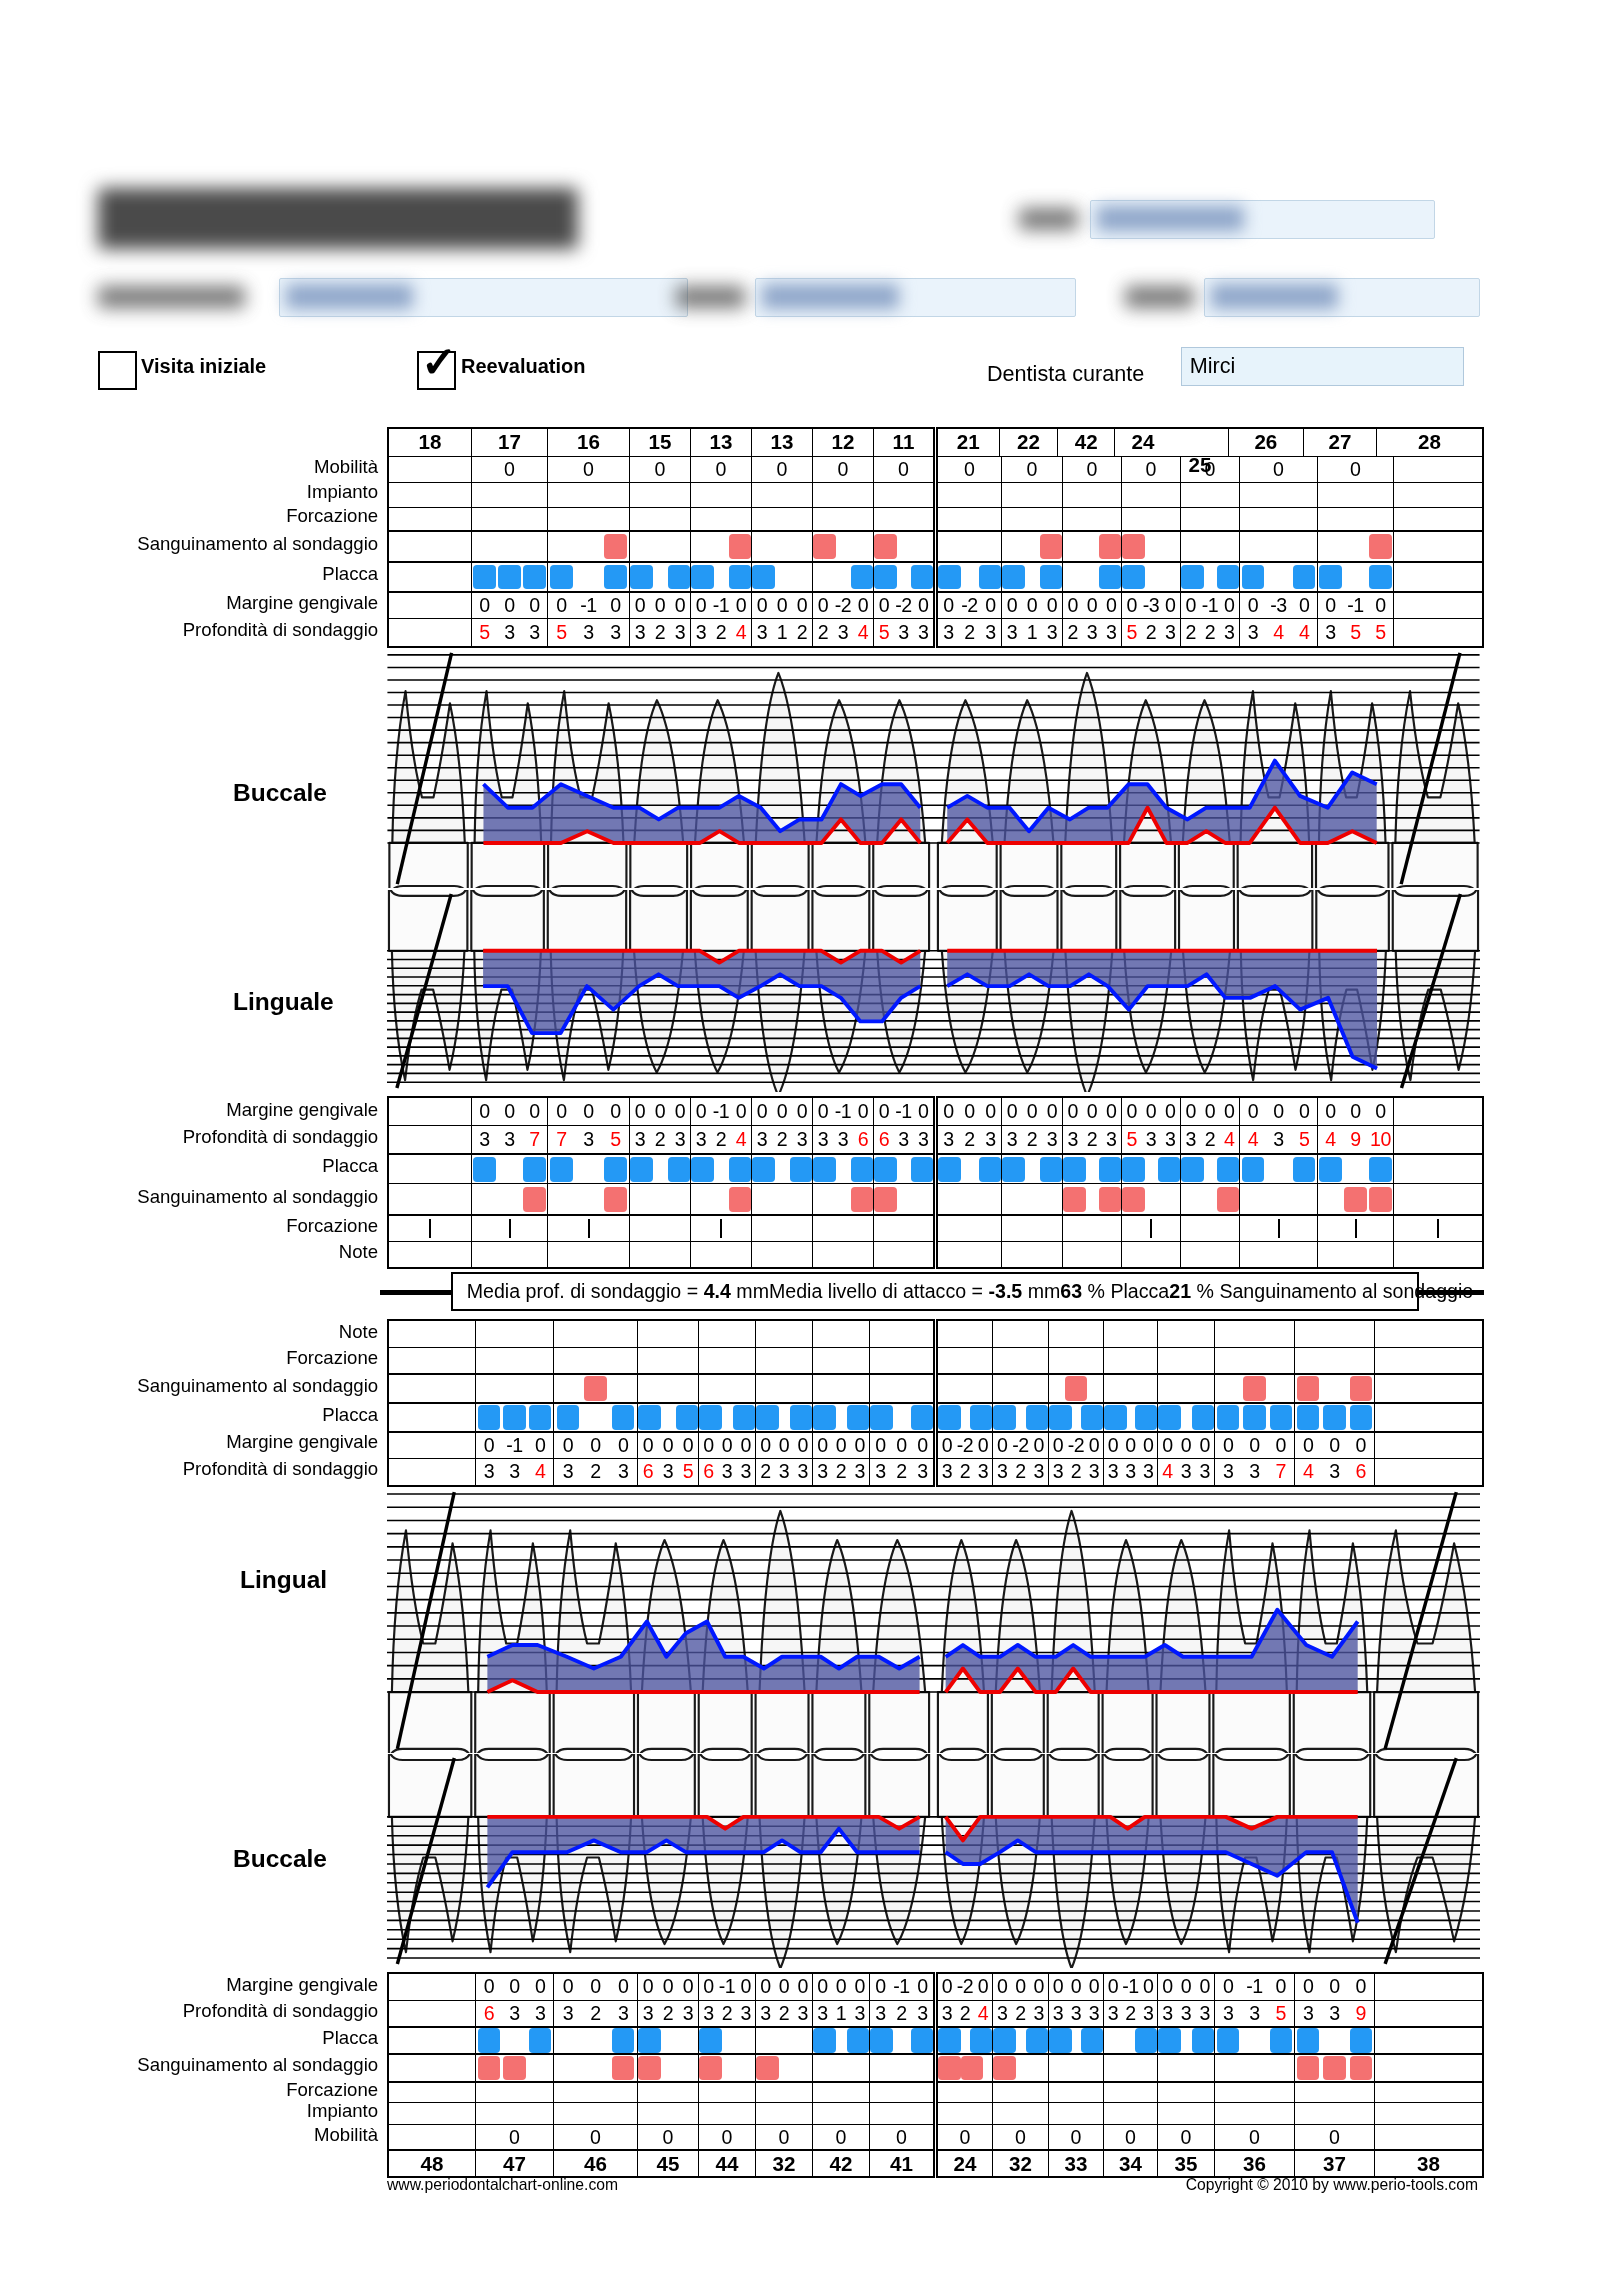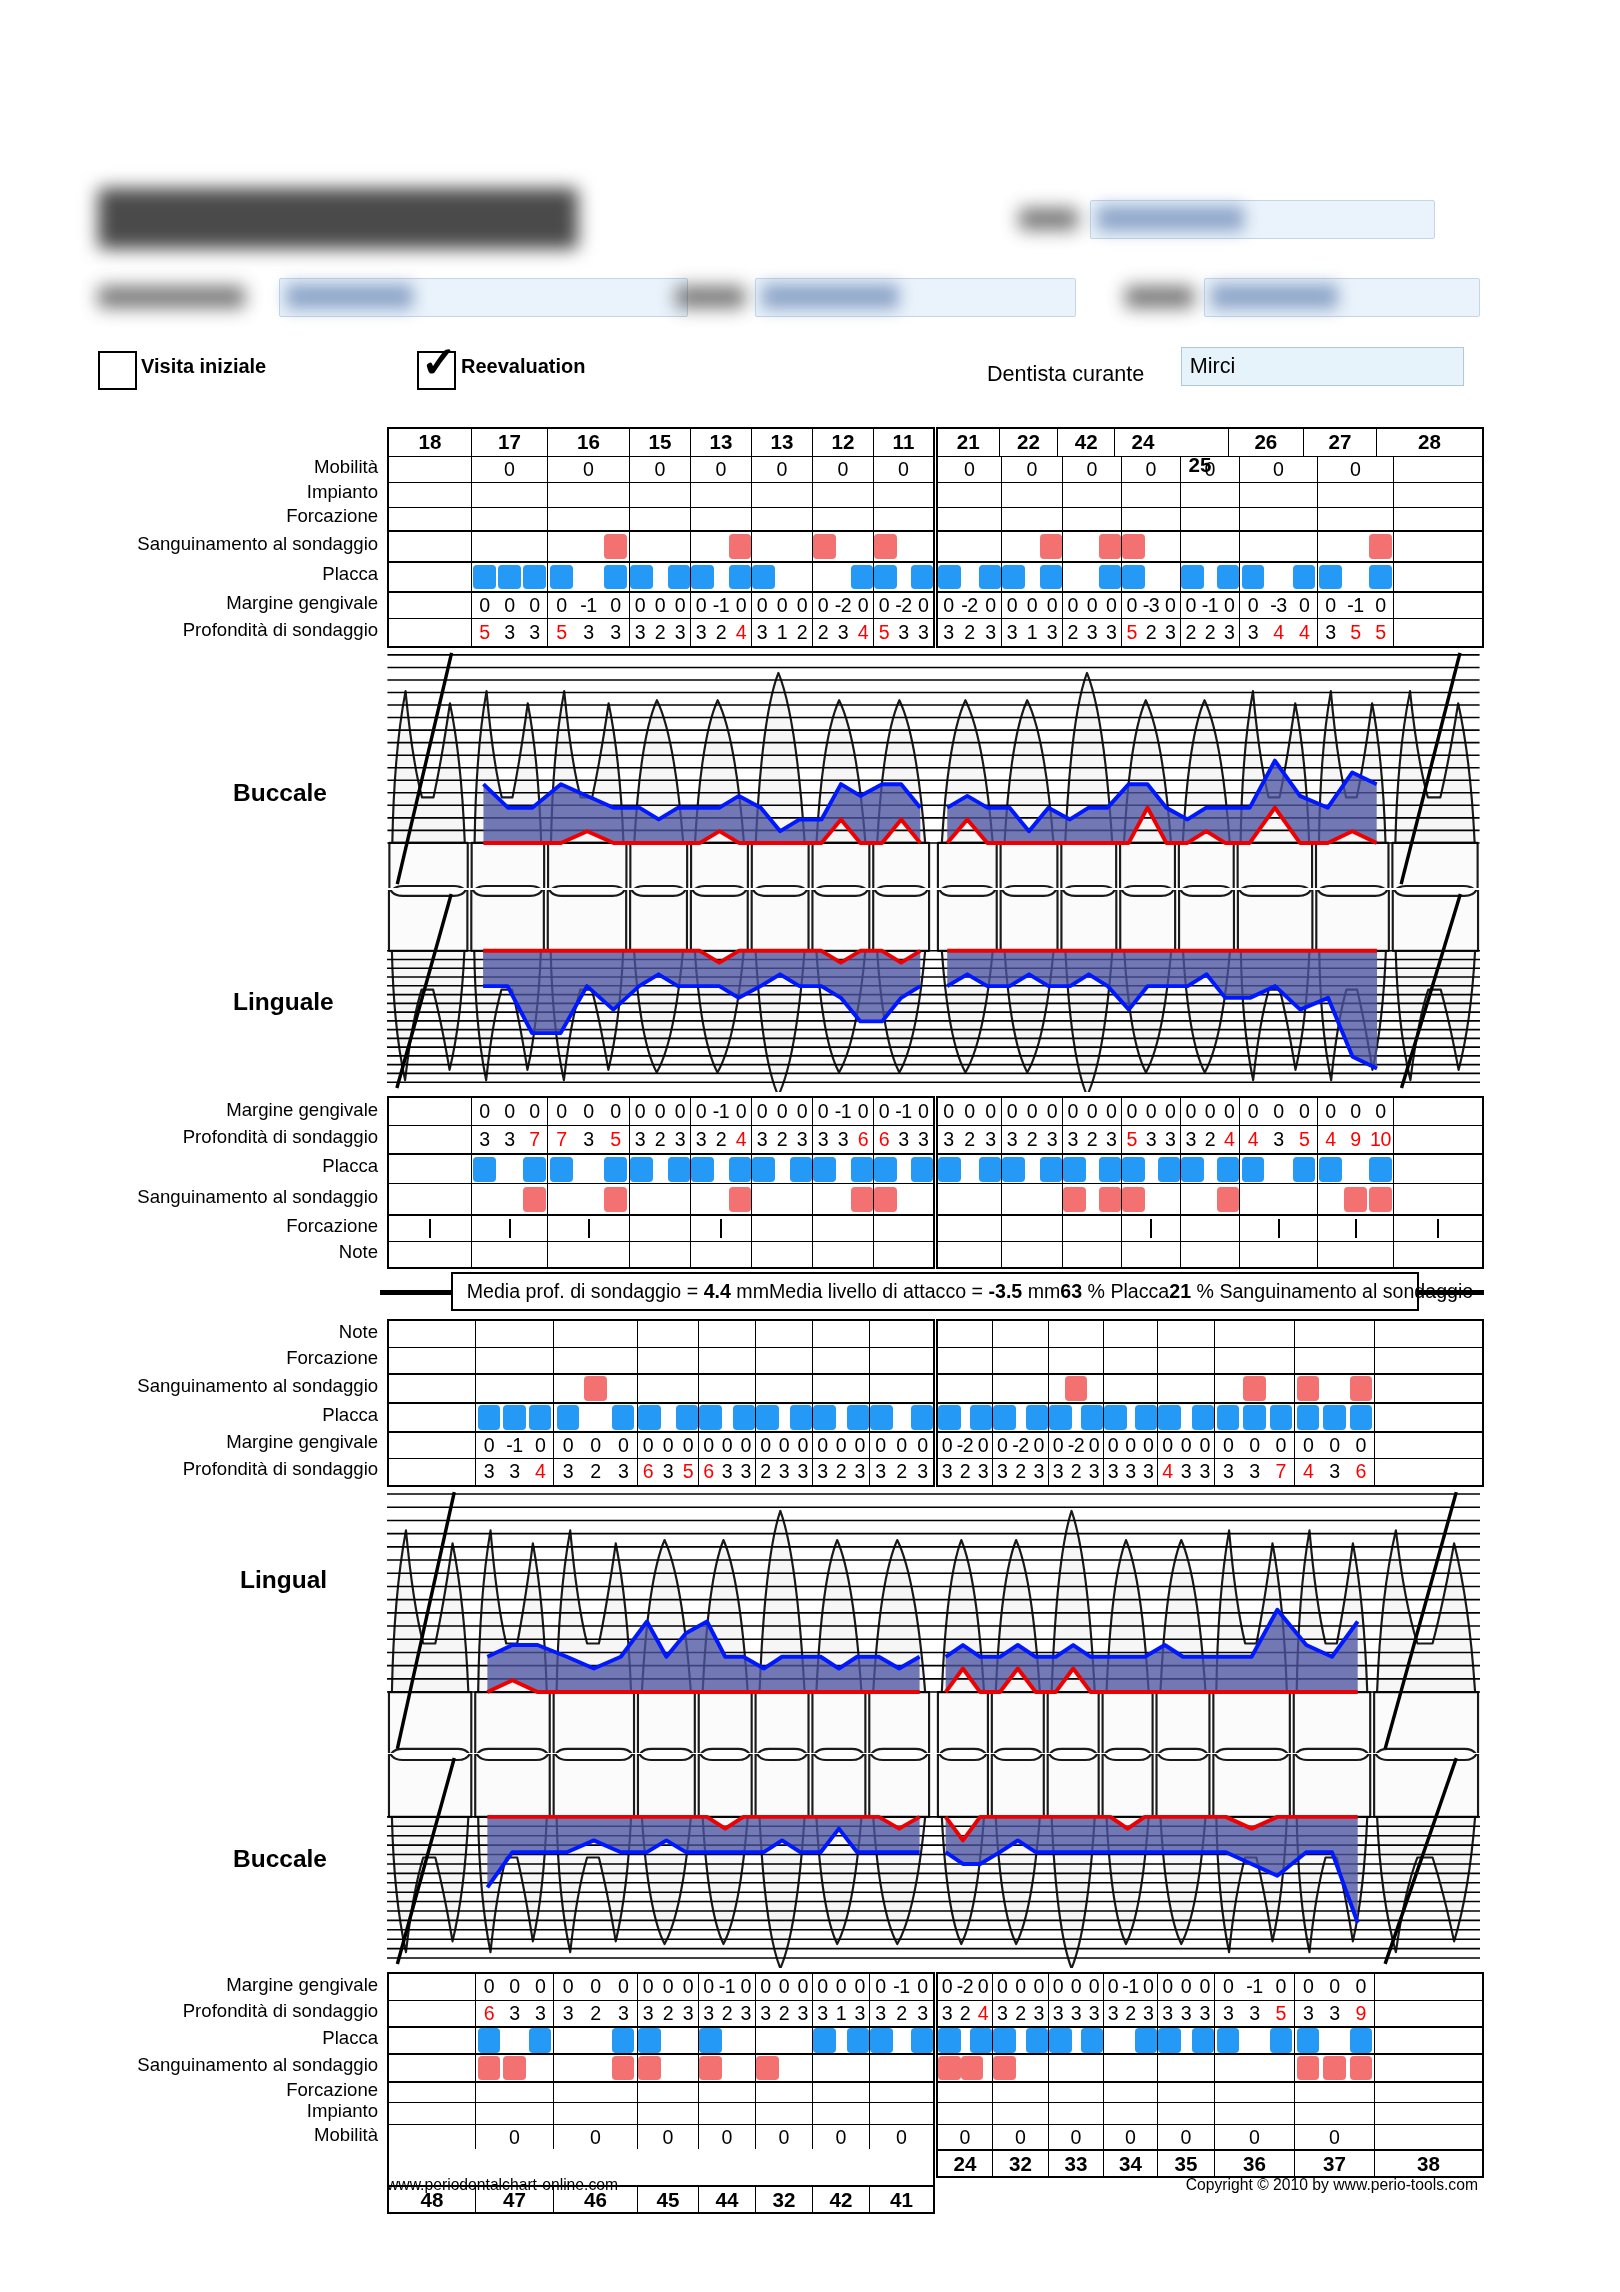--- a/index.html
+++ b/index.html
@@ -1961,21 +1961,21 @@
           <div class="tcell" style="width: 57px;">
             <span class="one">0</span>
           </div>
           <div class="tcell" style="width: 57px;">
             <span class="one">0</span>
           </div>
           <div class="tcell" style="width: 64px;">
             <span class="one">0</span>
           </div>
         </div>
-        <div class="trow thick" style="height: 26.5px; margin-top: 36px;">
+        <div class="trow thick" style="height: 26.5px;">
           <div class="tcell first" style="width: 86px;">
             <span class="headnum">48</span>
           </div>
           <div class="tcell" style="width: 78px;">
             <span class="headnum">47</span>
           </div>
           <div class="tcell" style="width: 84px;">
             <span class="headnum">46</span>
           </div>
           <div class="tcell" style="width: 61px;">

